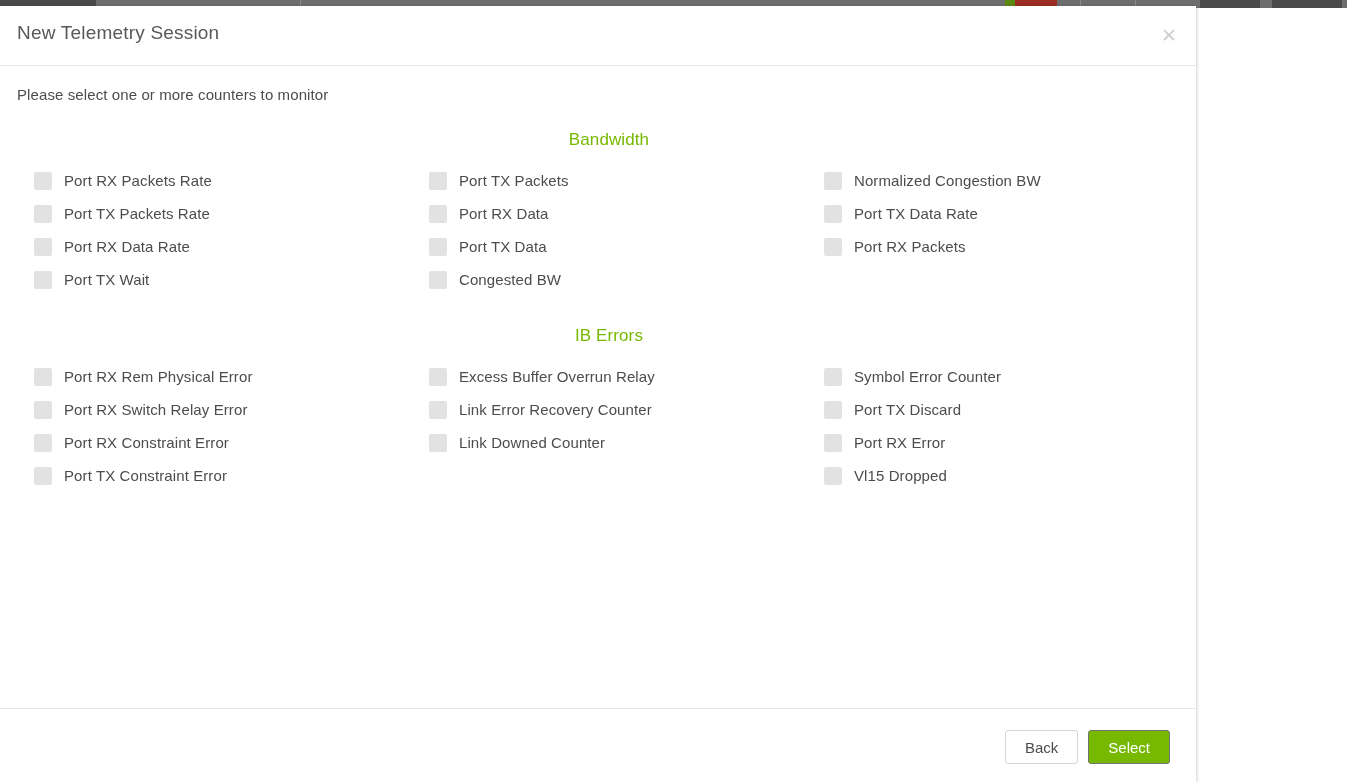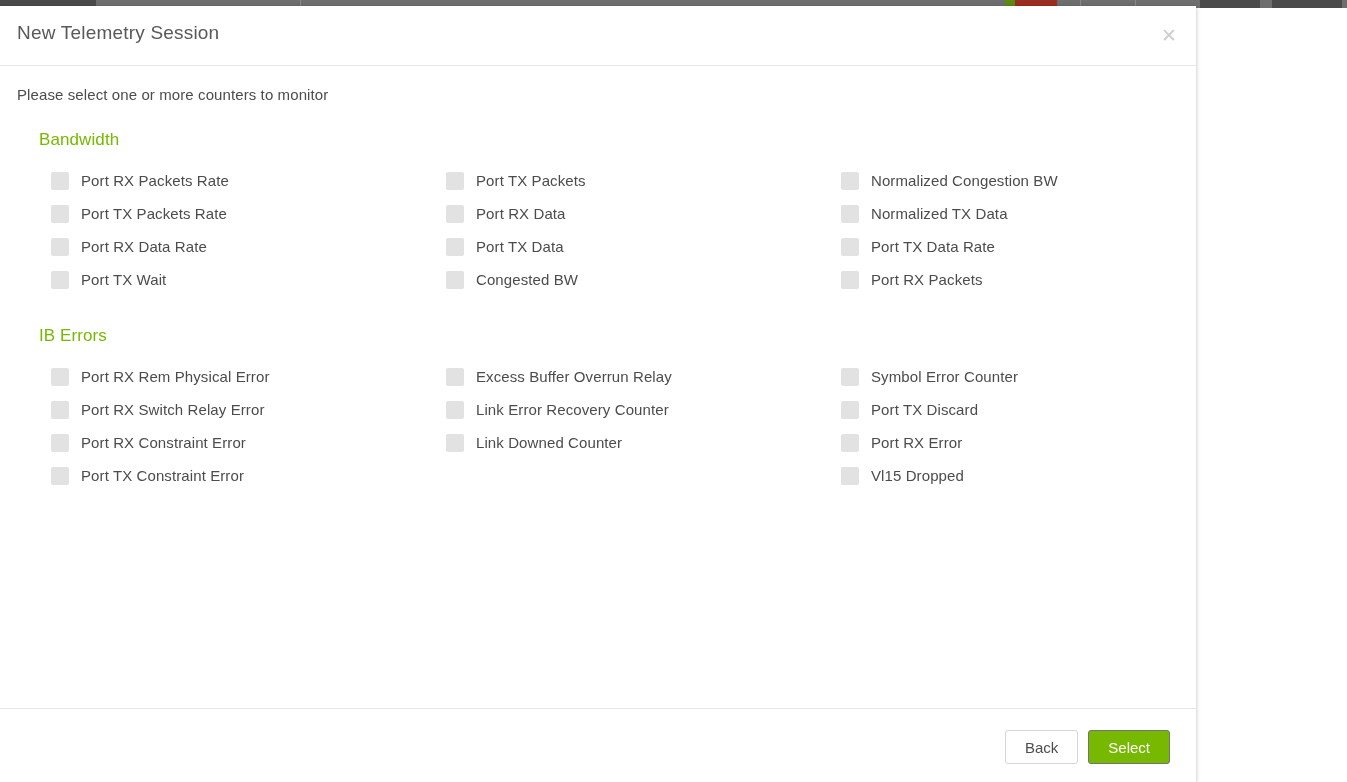--- a/index.html
+++ b/index.html
@@ -73,36 +73,36 @@
     color: #cfcfcf;
     font-size: 19px;
     line-height: 1;
     font-family: "Liberation Sans", sans-serif;
   }
 
   .modal-body {
     position: relative;
     height: 642px;
     box-sizing: border-box;
+    text-align: center;
   }
 
   .instruction {
     position: absolute;
     left: 17px;
     top: 20px;
     font-size: 15px;
     color: #4c4c4c;
     letter-spacing: .1px;
   }
 
   .section {
     position: absolute;
     left: 0;
     width: 100%;
-    margin-left: 17px;
   }
   .section-1 { top: 64px; }
   .section-2 { top: 260px; }
 
   .section-title {
     margin: 0 0 0 22px;
     font-size: 17px;
     color: #76b900;
     font-weight: 400;
     letter-spacing: .1px;
@@ -235,24 +235,20 @@
             <span class="cb-label">Congested BW</span>
           </div>
         </div>
         <div>
           <div class="cb-row">
             <span class="cb-box"></span>
             <span class="cb-label">Normalized Congestion BW</span>
           </div>
           <div class="cb-row">
             <span class="cb-box"></span>
-            <span class="cb-label">Normalized TX Data</span>
-          </div>
-          <div class="cb-row">
-            <span class="cb-box"></span>
             <span class="cb-label">Port TX Data Rate</span>
           </div>
           <div class="cb-row">
             <span class="cb-box"></span>
             <span class="cb-label">Port RX Packets</span>
           </div>
         </div>
       </div>
     </div>
 

